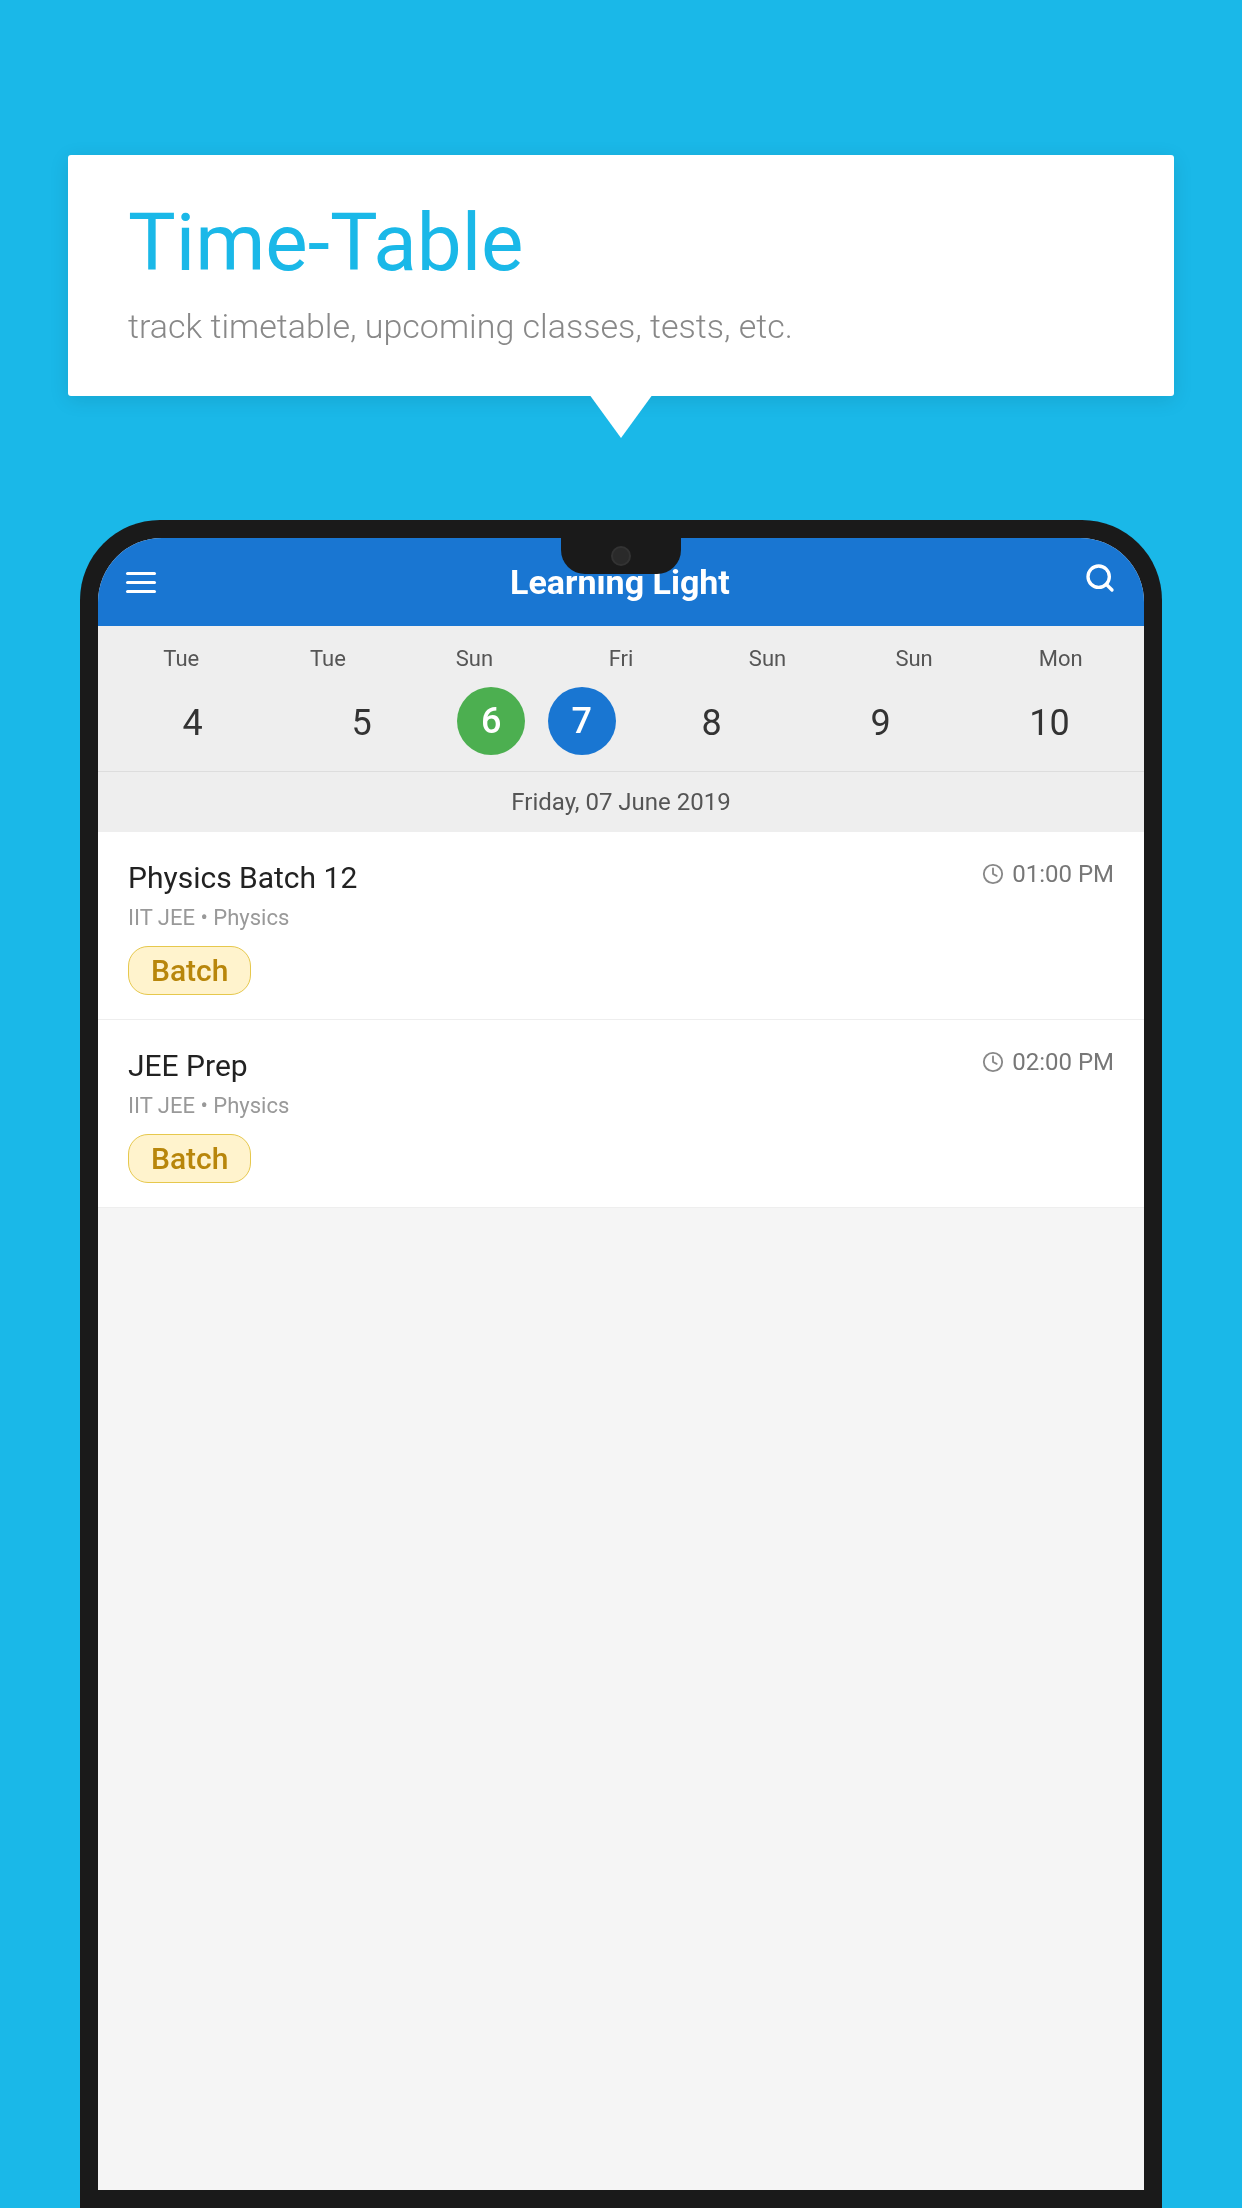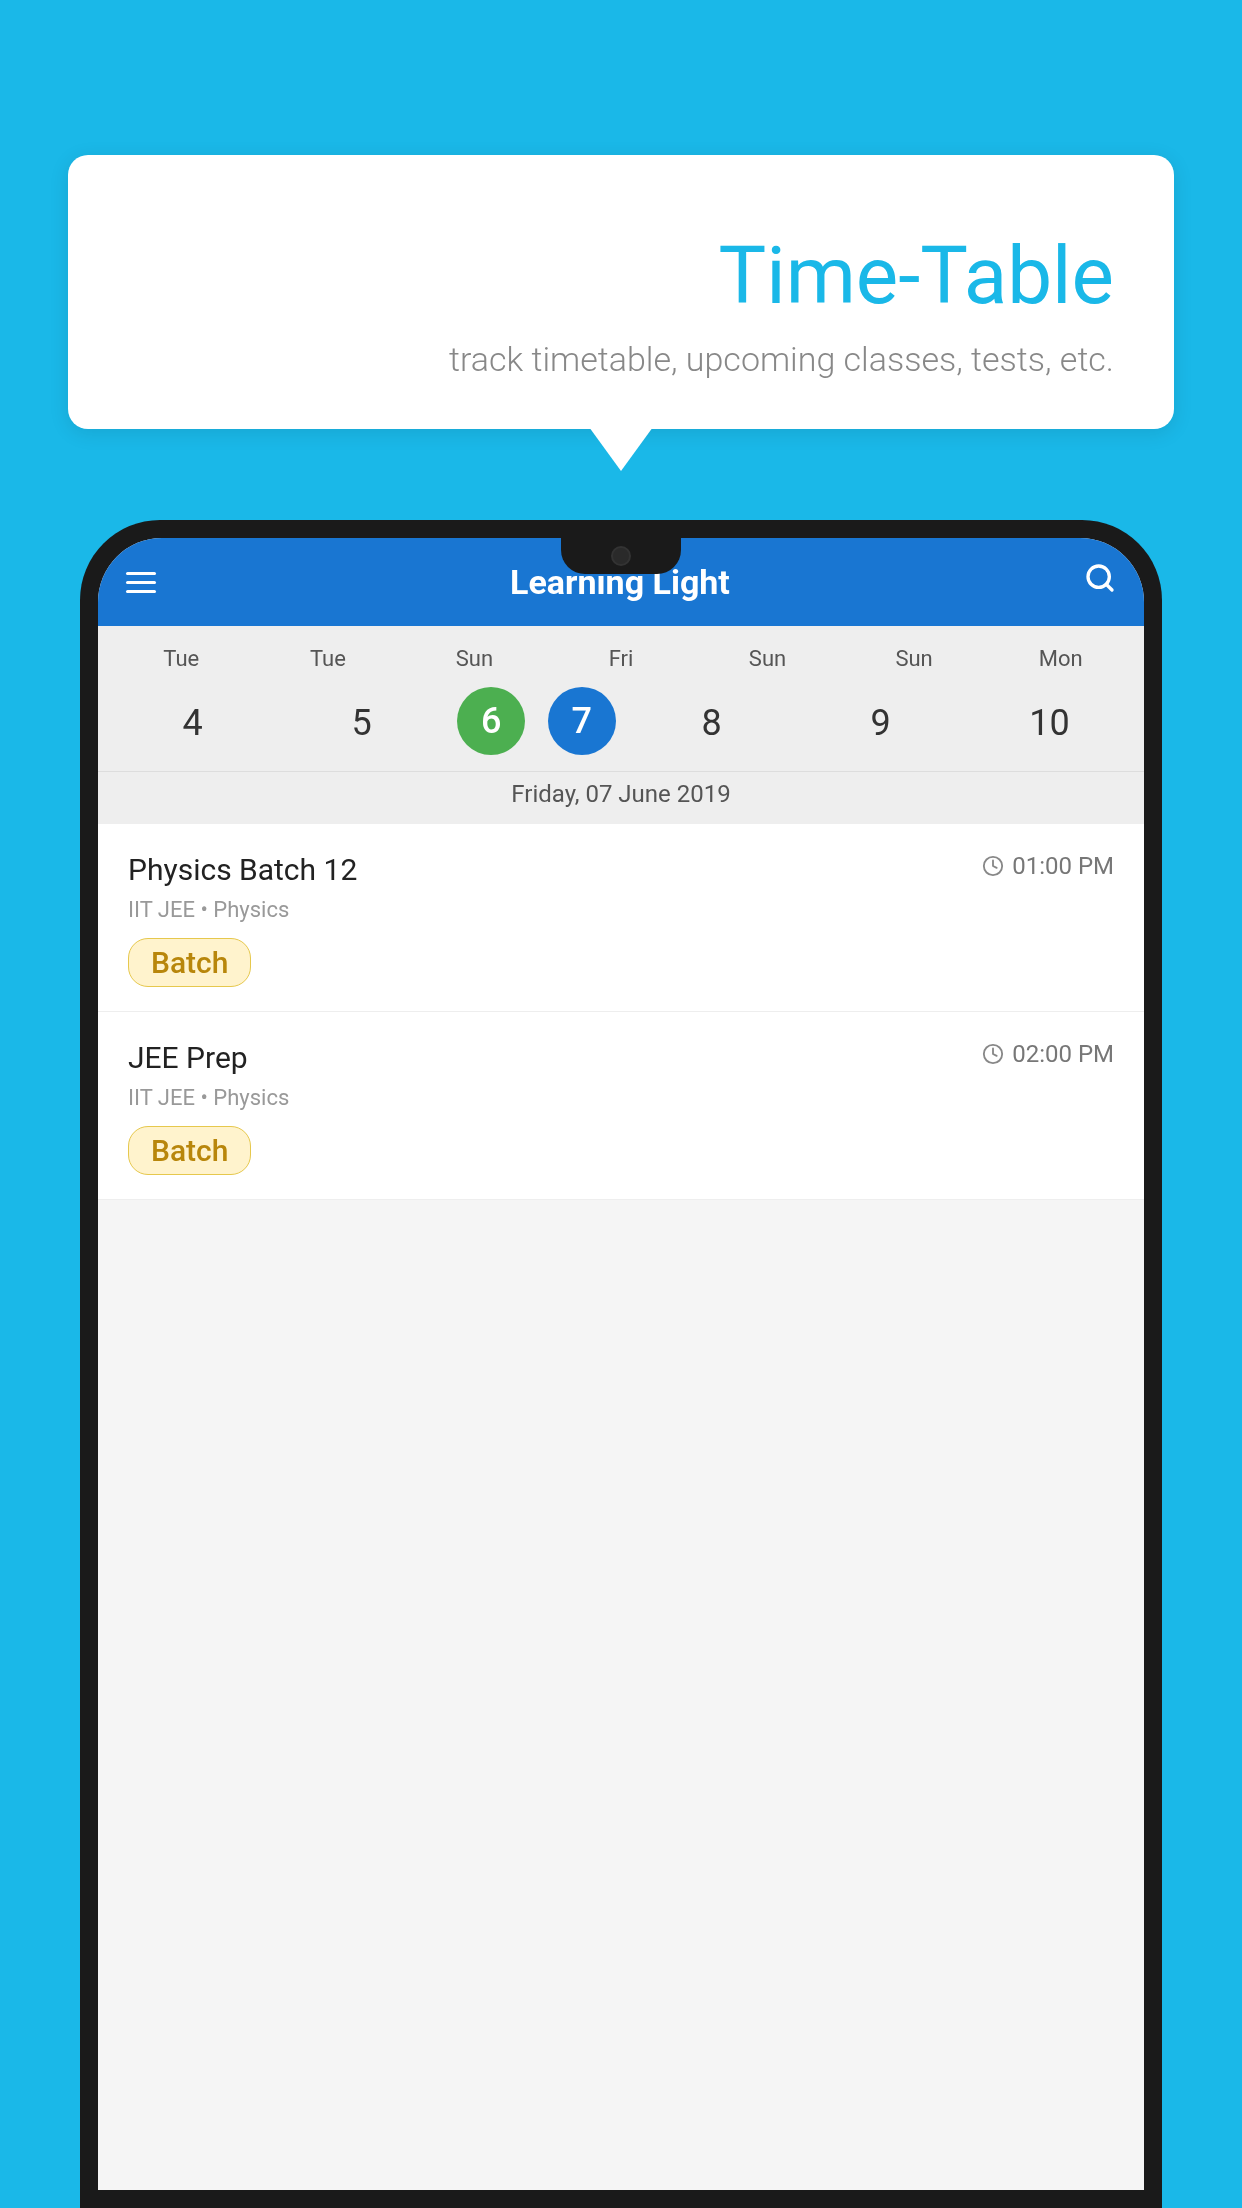--- a/index.html
+++ b/index.html
@@ -20,24 +20,24 @@
       top: 155px;
       left: 68px;
       right: 68px;
       display: flex;
       flex-direction: column;
       align-items: center;
     }
 
     .speech-bubble {
       background: white;
-      border-radius: 20px;
-      padding: 74px 60px 50px;
+      border-radius: 3px;
+      padding: 41px 60px 50px;
       width: 100%;
-      text-align: right;
+      text-align: left;
       box-shadow: 0 4px 20px rgba(0,0,0,0.1);
       position: relative;
     }
 
     .speech-bubble::after {
       content: '';
       position: absolute;
       bottom: -42px;
       left: 50%;
       transform: translateX(-50%);
@@ -223,21 +223,21 @@
       border-radius: 50%;
       width: 68px;
       height: 68px;
       font-weight: 500;
     }
 
     .selected-date-label {
       text-align: center;
       font-size: 24px;
       color: #555;
-      padding: 8px 0 16px;
+      padding: 16px 0 16px;
       border-top: 1px solid #ddd;
     }
 
     
     .schedule-list {
       background: white;
       overflow-y: auto;
     }
 
     .schedule-item {

